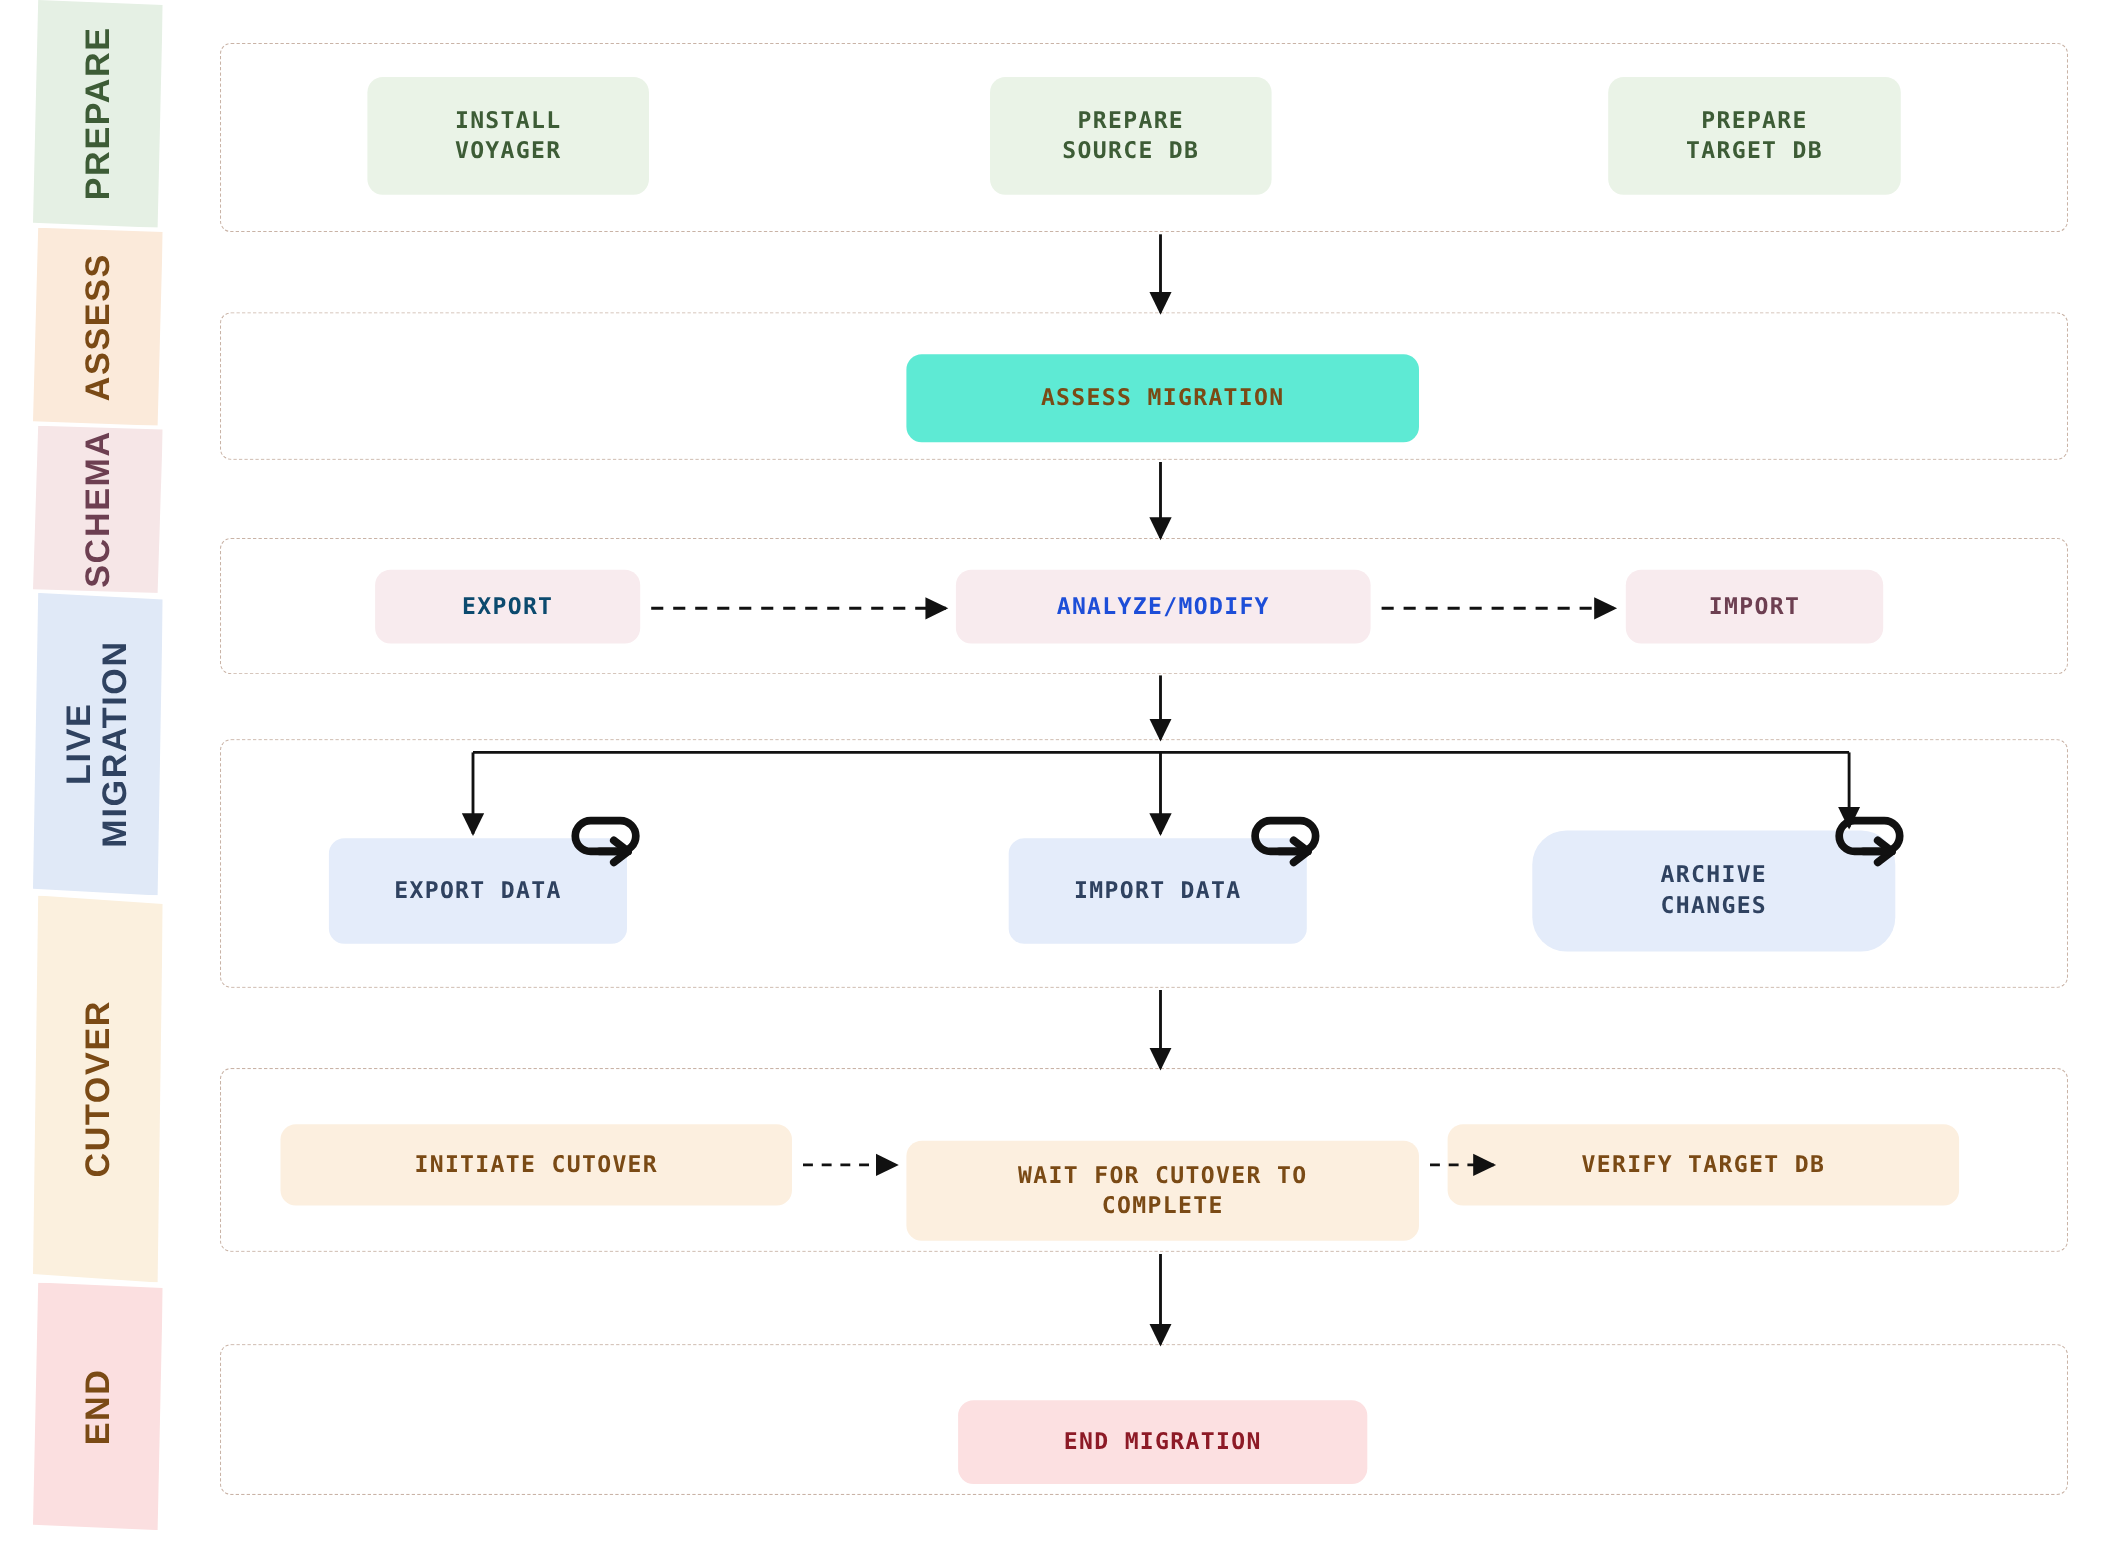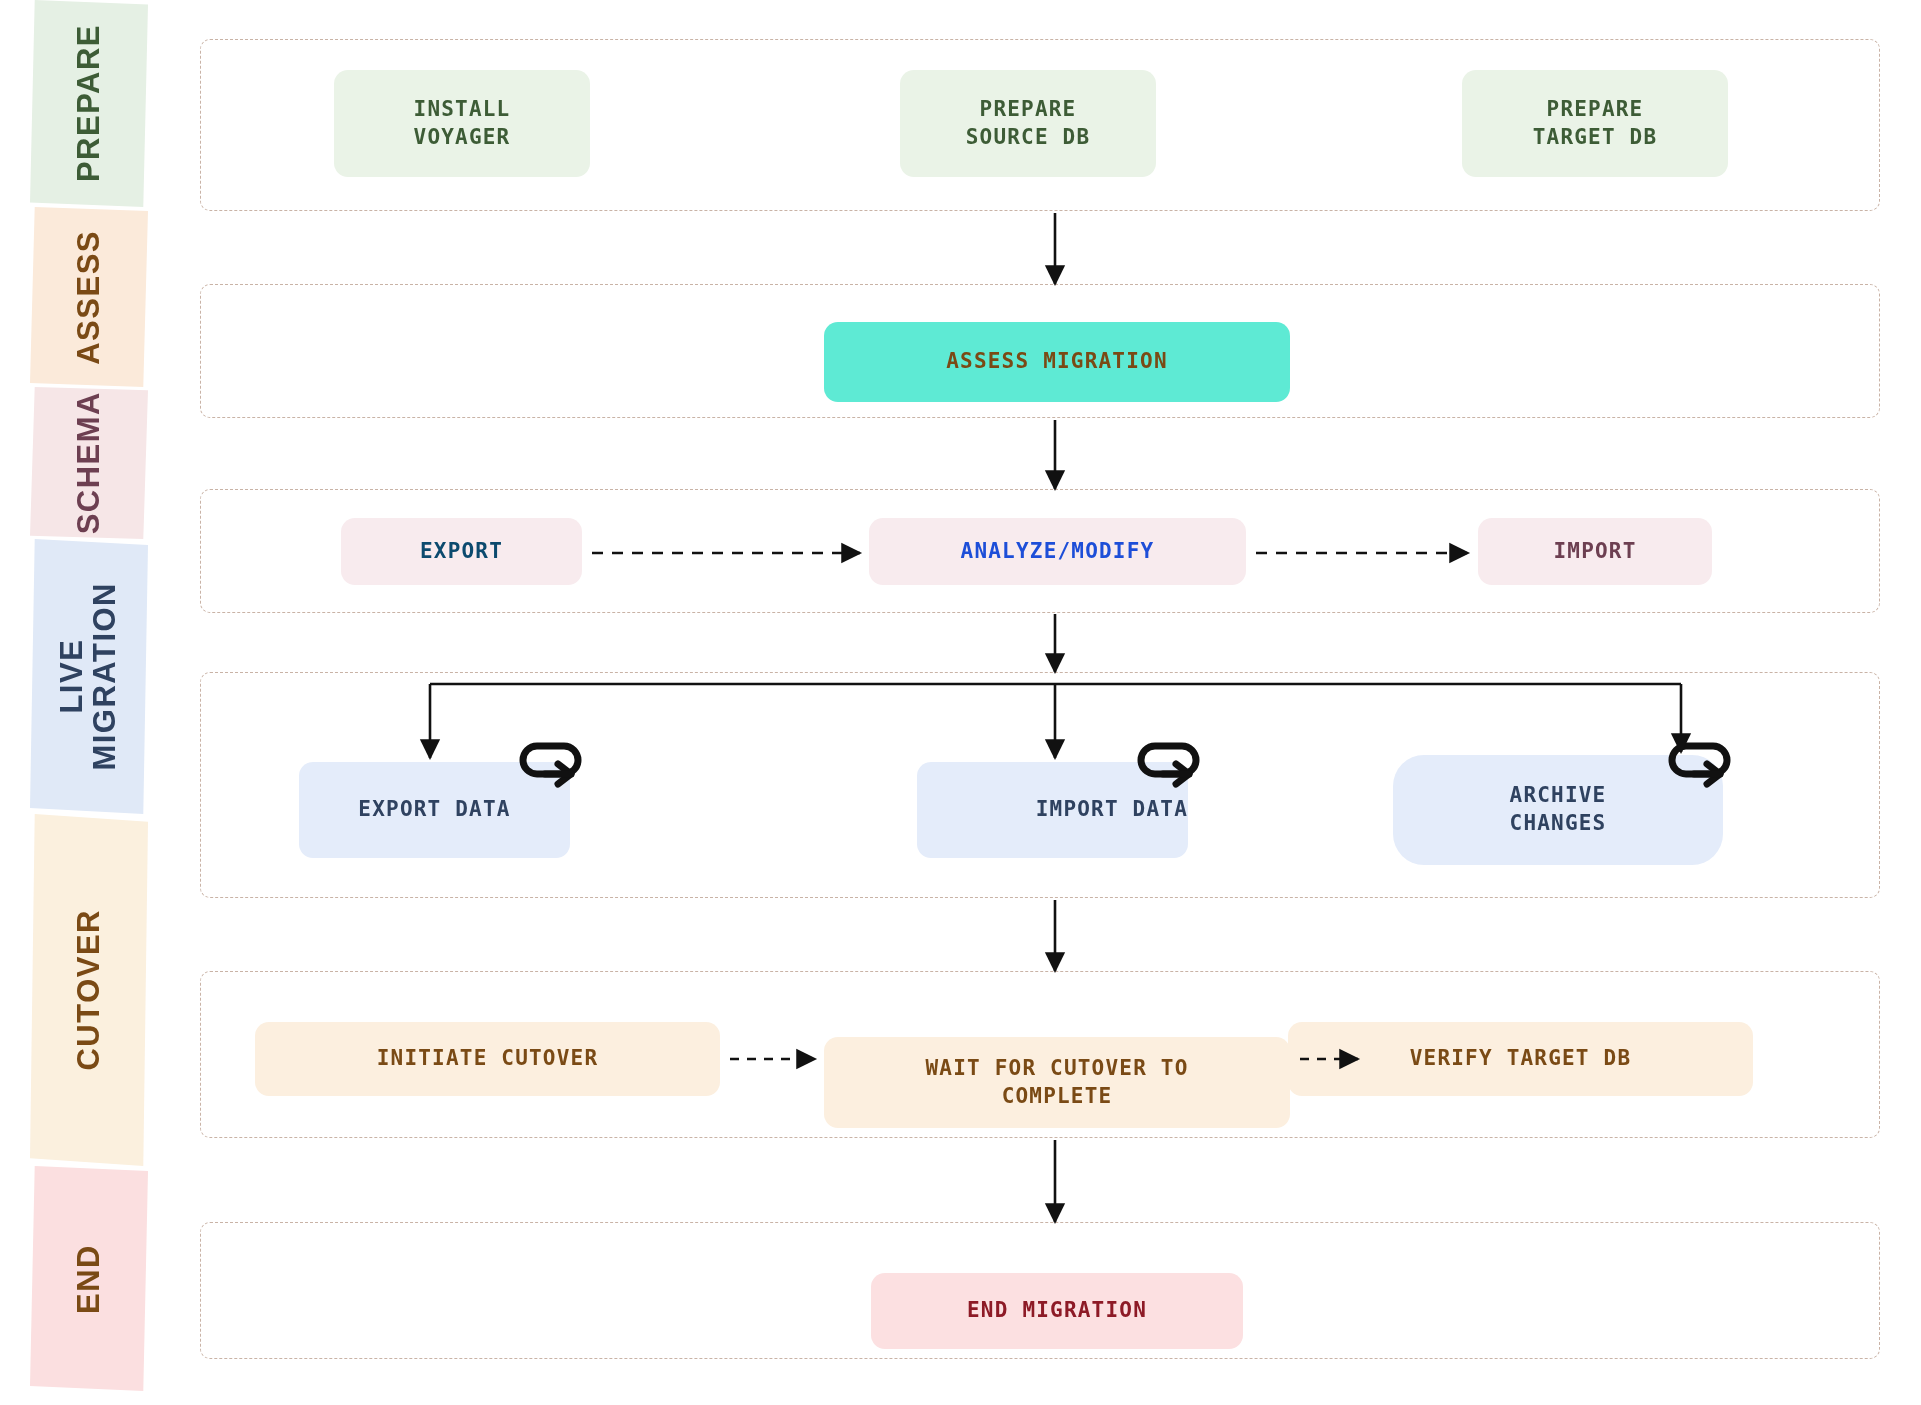--- a/index.html
+++ b/index.html
@@ -109,21 +109,21 @@
 
   <div class="node" style="left:299px;top:762px;width:271px;height:96px;background:#e4ecfa;color:#2f4260;">
     <span>EXPORT DATA</span>
   </div>
   <svg class="loop-icon" style="left:517px;top:733px;" viewBox="0 0 74 56">
     <path d="M47 13 H20 a14 14 0 0 0 0 28 H47 a14 14 0 0 0 0 -28" fill="none" stroke="#111" stroke-width="7" stroke-linecap="round"></path>
     <path d="M41 31 L54 41 L41 51" fill="none" stroke="#111" stroke-width="7" stroke-linecap="round" stroke-linejoin="round"></path>
     <path d="M28 41 H54" fill="none" stroke="#111" stroke-width="7" stroke-linecap="round"></path>
   </svg>
 
-  <div class="node" style="left:917px;top:762px;width:271px;height:96px;background:#e4ecfa;color:#2f4260;justify-content:flex-end;">
+  <div class="node" style="left:917px;top:762px;width:271px;height:96px;background:#e4ecfa;color:#2f4260;">
     <span>IMPORT DATA</span>
   </div>
   <svg class="loop-icon" style="left:1135px;top:733px;" viewBox="0 0 74 56">
     <path d="M47 13 H20 a14 14 0 0 0 0 28 H47 a14 14 0 0 0 0 -28" fill="none" stroke="#111" stroke-width="7" stroke-linecap="round"></path>
     <path d="M41 31 L54 41 L41 51" fill="none" stroke="#111" stroke-width="7" stroke-linecap="round" stroke-linejoin="round"></path>
     <path d="M28 41 H54" fill="none" stroke="#111" stroke-width="7" stroke-linecap="round"></path>
   </svg>
 
   <div class="node" style="left:1393px;top:755px;width:330px;height:110px;background:#e4ecfa;color:#2f4260;border-radius:31px;">
     <span>ARCHIVE
@@ -137,21 +137,21 @@
 
   <div class="node" style="left:255px;top:1022px;width:465px;height:74px;background:#fcefdf;color:#7a4a15;">
     <span>INITIATE CUTOVER</span>
   </div>
 
   <div class="node" style="left:824px;top:1037px;width:466px;height:91px;background:#fcefdf;color:#7a4a15;">
     <span>WAIT FOR CUTOVER TO
 COMPLETE</span>
   </div>
 
-  <div class="node" style="left:1288px;top:1022px;width:465px;height:74px;background:#fcefdf;color:#7a4a15;">
+  <div class="node" style="left:1316px;top:1022px;width:465px;height:74px;background:#fcefdf;color:#7a4a15;">
     <span>VERIFY TARGET DB</span>
   </div>
 
   <div class="node" style="left:871px;top:1273px;width:372px;height:76px;background:#fce0e1;color:#8d1a26;">
     <span>END MIGRATION</span>
   </div>
 
   <svg id="wires" viewBox="0 0 1921 1405">
     <defs>
       <marker id="ah" markerWidth="9" markerHeight="9" refX="7.2" refY="4.5" orient="auto" markerUnits="strokeWidth">

